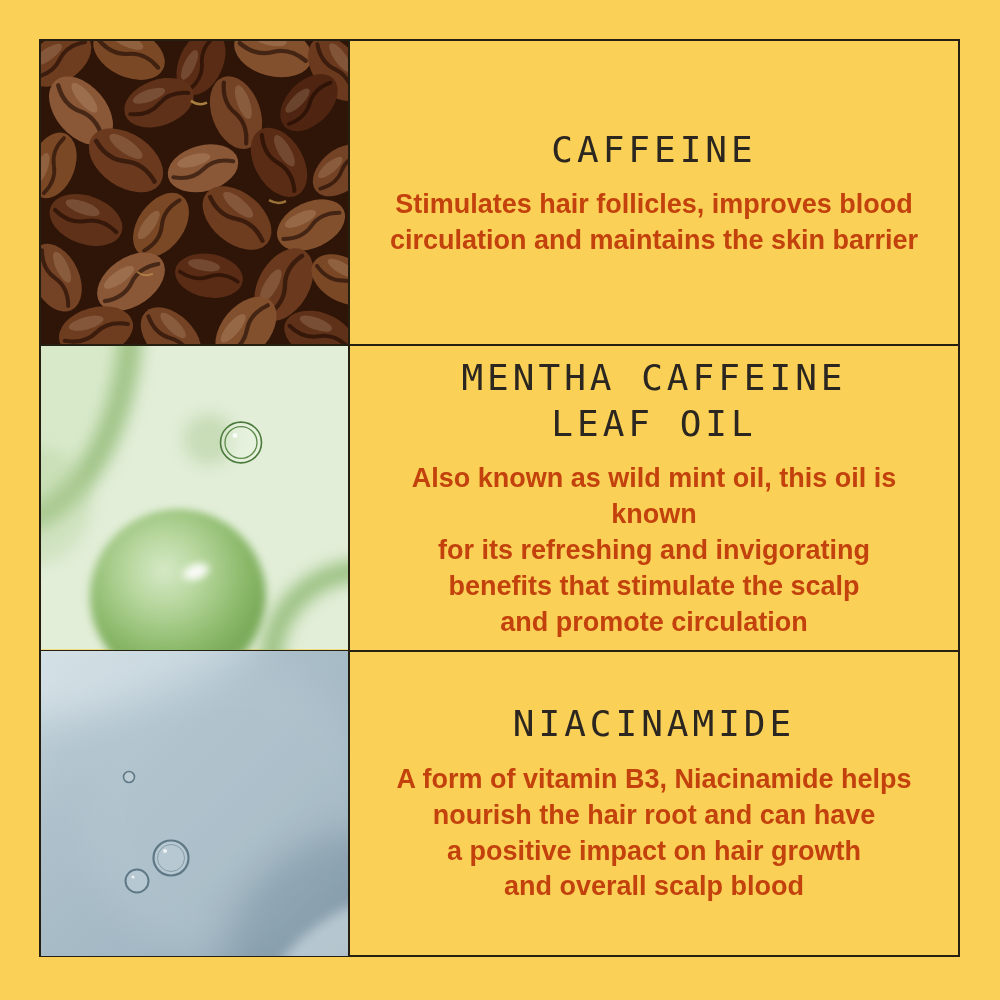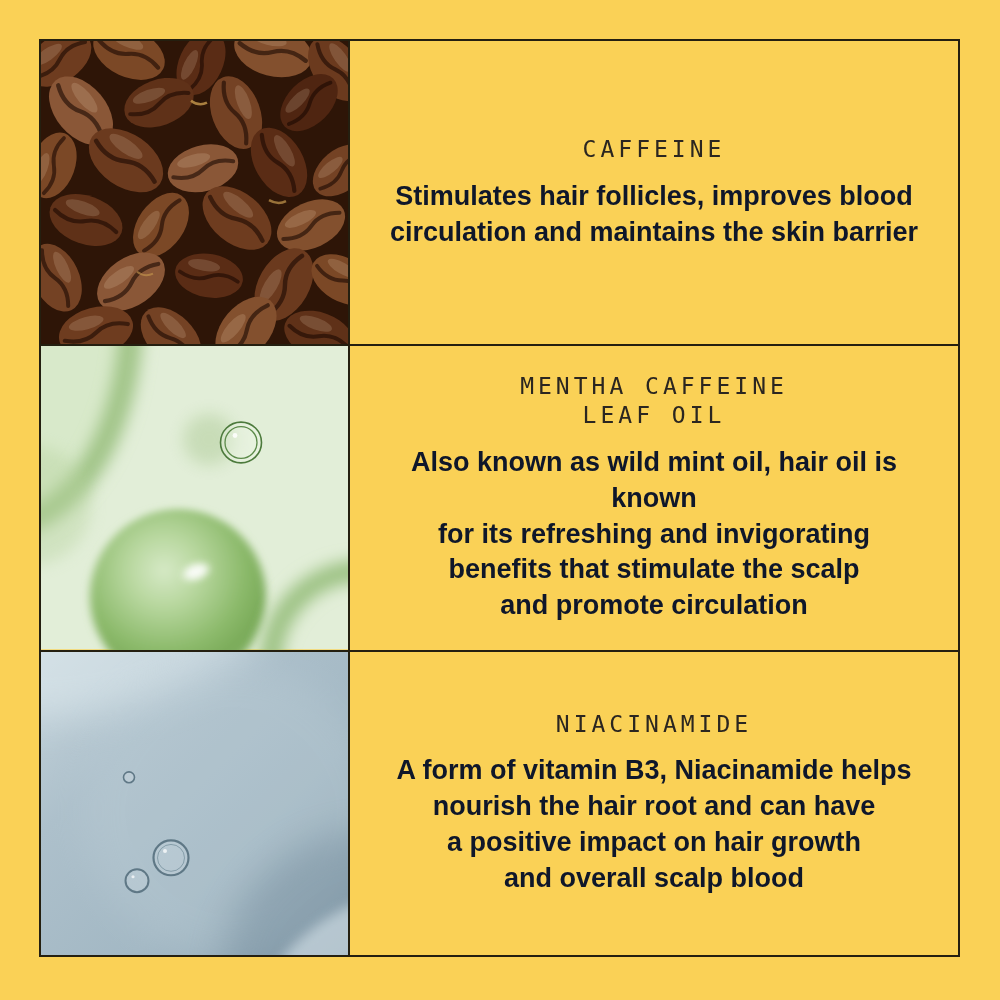--- a/index.html
+++ b/index.html
@@ -4,39 +4,39 @@
 <style>
   html,body{margin:0;padding:0;}
   body{width:1000px;height:1000px;background:#FAD156;font-family:"Liberation Sans",sans-serif;}
   .canvas{position:relative;width:1000px;height:1000px;background:#FAD156;overflow:hidden;}
   .board{
     position:absolute;left:39px;top:39px;width:921px;height:918px;
     box-sizing:border-box;border:2px solid #241F10;
     display:flex;flex-direction:column;background:#FAD156;
   }
   .row{flex:1 1 0;display:flex;min-height:0;border-bottom:2px solid #241F10;}
-  .row:last-child{border-bottom:none;}
+  .row:last-child{border-bottom:none;align-items:center;}
   .photo{
     width:307px;flex:none;border-right:2px solid #241F10;
     position:relative;overflow:hidden;
   }
   .photo svg{display:block;width:100%;height:100%;}
   .content{
     flex:1;display:flex;flex-direction:column;justify-content:center;
     align-items:center;text-align:center;padding:0 18px;box-sizing:border-box;
   }
   .title{
     font-family:"DejaVu Sans Mono",monospace;
-    font-size:23px;line-height:1.26;letter-spacing:4px;
+    font-size:36px;line-height:1.26;letter-spacing:4px;
     color:#2B2620;white-space:pre-line;margin:0 0 15px 0;font-weight:400;
   }
   .desc{
     font-family:"Liberation Sans",sans-serif;
     font-size:27px;line-height:1.33;font-weight:700;
-    color:#0f172a;white-space:pre-line;margin:0;
+    color:#c2410c;white-space:pre-line;margin:0;
   }
 </style>
 </head>
 <body>
 
 <div class="canvas">
   <div class="board">
 
     <div class="row">
       <div class="photo" aria-label="coffee-beans-photo">
@@ -115,21 +115,21 @@
           <circle cx="200" cy="97" r="16" fill="none" stroke="#5b8a49" stroke-width="1.3"></circle>
           <circle cx="194" cy="90" r="2.4" fill="rgba(255,255,255,0.85)"></circle>
           <circle cx="137" cy="252" r="88" fill="url(#gDrop)" filter="url(#b4)"></circle>
           <ellipse cx="155" cy="227" rx="13" ry="8" transform="rotate(-20 155 227)" fill="#ffffff" opacity="0.9" filter="url(#b4)"></ellipse>
           <circle cx="322" cy="318" r="92" fill="none" stroke="#9dc284" stroke-width="22" filter="url(#b8)"></circle>
         </svg>
       </div>
       <div class="content">
         <h2 class="title">MENTHA CAFFEINE
 LEAF OIL</h2>
-        <p class="desc">Also known as wild mint oil, hair oil is known
+        <p class="desc">Also known as wild mint oil, this oil is known
 for its refreshing and invigorating
 benefits that stimulate the scalp
 and promote circulation</p>
       </div>
     </div>
 
     <div class="row">
       <div class="photo" aria-label="niacinamide-liquid-bubbles-photo">
         <svg viewBox="0 0 307 305" preserveAspectRatio="none">
           <defs>

